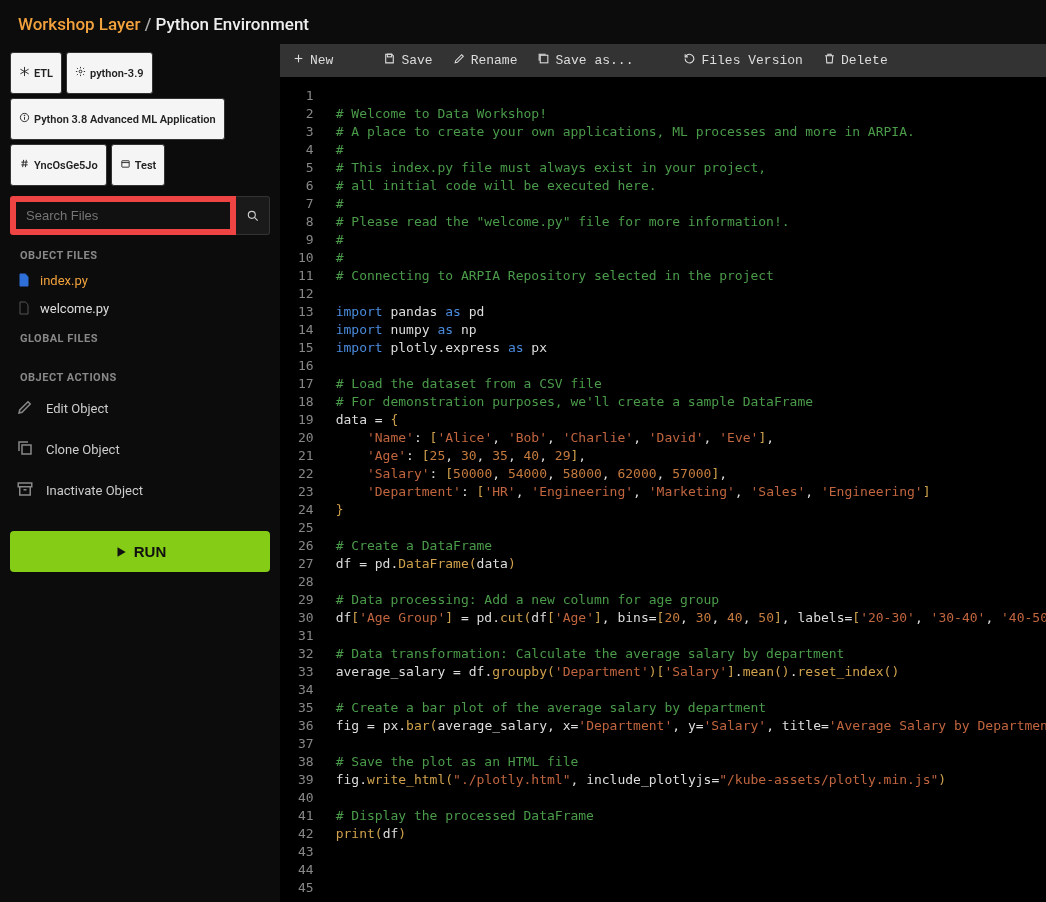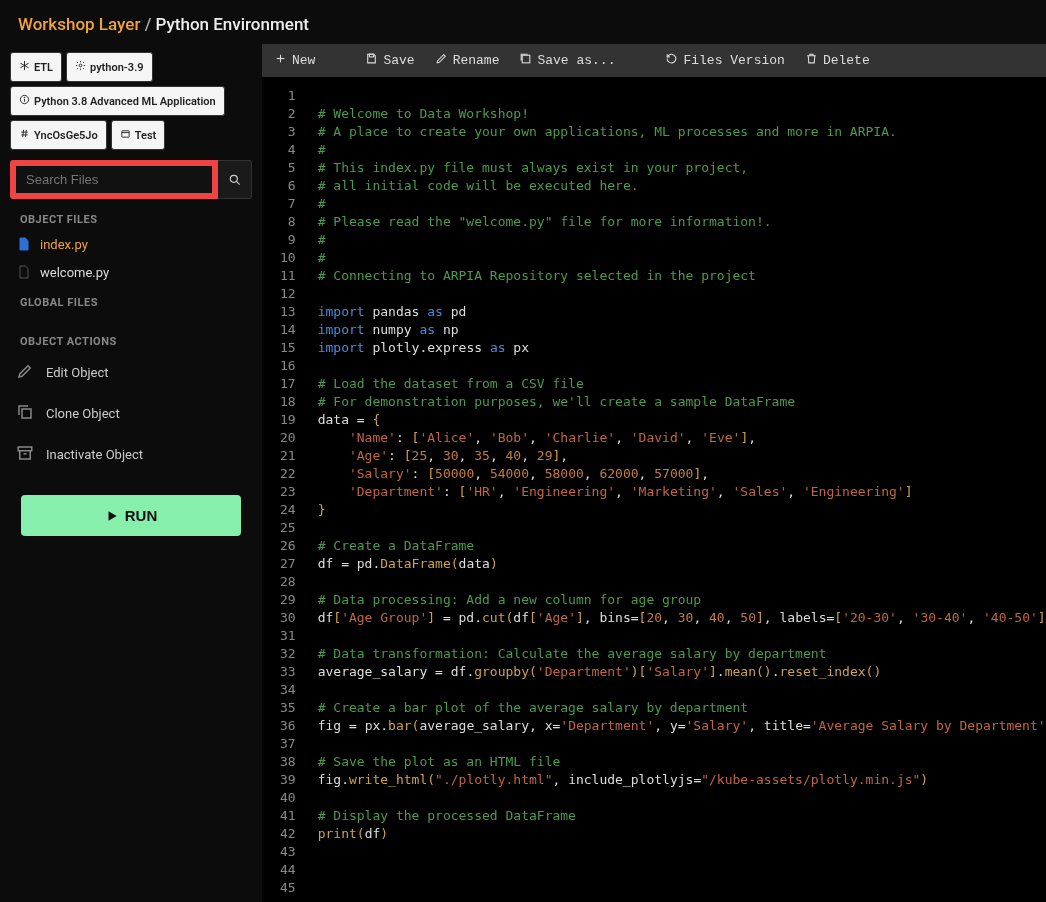--- a/index.html
+++ b/index.html
@@ -24,21 +24,21 @@
   .sidebar {
     width: 280px;
     padding: 8px 10px;
   }
   .tags { display: flex; flex-wrap: wrap; gap: 4px; margin-bottom: 10px; }
   .tag {
     background: #f5f5f5;
     color: #222;
     font-size: 11px;
     font-weight: 600;
-    padding: 7px 8px;
+    padding: 13px 8px;
     border-radius: 3px;
     display: inline-flex;
     align-items: center;
     gap: 4px;
     border: 1px solid #333;
   }
   .tag svg { width: 11px; height: 11px; }
   .search-row { display: flex; margin-bottom: 10px; }
   .search-input {
     flex: 1;
@@ -84,28 +84,28 @@
     display: flex;
     align-items: center;
     gap: 12px;
     padding: 10px 6px;
     font-size: 13px;
     color: #ccc;
     cursor: pointer;
   }
   .action-item svg { width: 18px; height: 18px; }
   .run-btn {
-    background: #86efac;
+    background: #84cc16;
     color: #111;
     font-size: 15px;
     font-weight: 600;
     border: none;
     border-radius: 4px;
     padding: 12px 0;
-    width: 220px;
+    width: 260px;
     margin: 20px auto 0;
     display: flex;
     align-items: center;
     justify-content: center;
     gap: 6px;
     cursor: pointer;
   }
   .run-btn svg { width: 14px; height: 14px; }
   .main { flex: 1; display: flex; flex-direction: column; }
   .toolbar {

